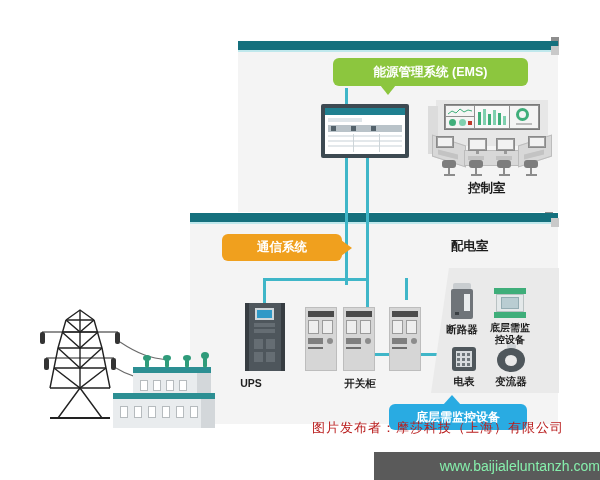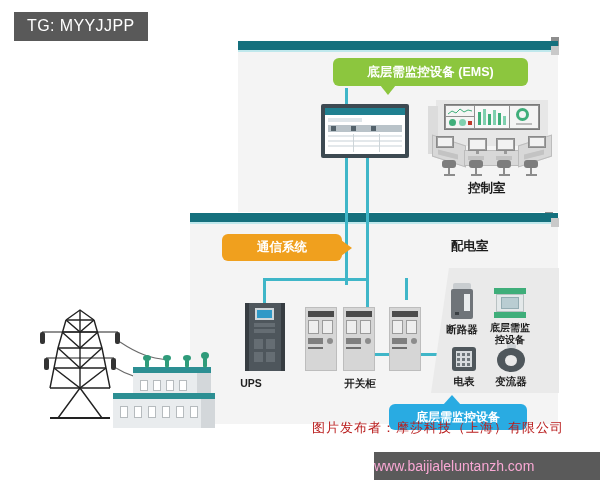--- a/index.html
+++ b/index.html
@@ -177,22 +177,22 @@
     position:absolute;left:312px;top:419px;
     font-size:13px;color:#b91c1c;white-space:nowrap;letter-spacing:1px;
   }
   .wm-big{
     position:absolute;left:430px;top:330px;
     font-size:56px;color:#f2f2f2;white-space:nowrap;
     transform:rotate(-8deg);font-weight:bold;
   }
   .url-bar{
     position:absolute;left:374px;top:452px;width:226px;height:28px;
-    background:#5a5a5a;color:#f9a8d4;font-size:14px;
-    display:flex;align-items:center;justify-content:flex-start;
+    background:#5a5a5a;color:#86efac;font-size:14px;
+    display:flex;align-items:center;justify-content:flex-end;
   }
 </style>
 </head>
 <body>
 
 <div id="root">
 
   <div class="panel" id="panel-bot"></div>
   <div class="panel-shadow" id="panel-bot-sh2"></div>
   <div class="panel-bar" id="panel-bot-bar"></div>
@@ -437,39 +437,38 @@
   <div class="insul" style="left:145px;top:359px;width:4px;height:9px;"></div>
   <div class="insul-cap" style="left:143px;top:355px;width:8px;height:6px;"></div>
   <div class="insul" style="left:165px;top:359px;width:4px;height:9px;"></div>
   <div class="insul-cap" style="left:163px;top:355px;width:8px;height:6px;"></div>
   <div class="insul" style="left:185px;top:359px;width:4px;height:9px;"></div>
   <div class="insul-cap" style="left:183px;top:355px;width:8px;height:6px;"></div>
   <div class="insul" style="left:203px;top:357px;width:4px;height:11px;"></div>
   <div class="insul-cap" style="left:201px;top:352px;width:8px;height:7px;"></div>
 
   <div class="callout callout-ems">
-    <span>底层需监控设备 (EMS)</span>
+    <span>能源管理系统 (EMS)</span>
     <span class="tail"></span>
   </div>
 
   <div class="callout callout-comm">
     <span>通信系统</span>
     <span class="tail"></span>
   </div>
 
   <div class="callout callout-bottom">
     <span>底层需监控设备</span>
     <span class="tail"></span>
   </div>
 
   <div class="room-title" id="title-control">控制室</div>
   <div class="room-title" id="title-dist">配电室</div>
 
   <div class="wm-big">&nbsp;</div>
   <div class="wm-pub">图片发布者：摩莎科技（上海）有限公司</div>
 
-  <div class="tg-tag">TG: MYYJJPP</div>
 
   <div class="url-bar">
     <span>www.baijialeluntanzh.com</span>
   </div>
 
 </div>
 
 </body></html>

